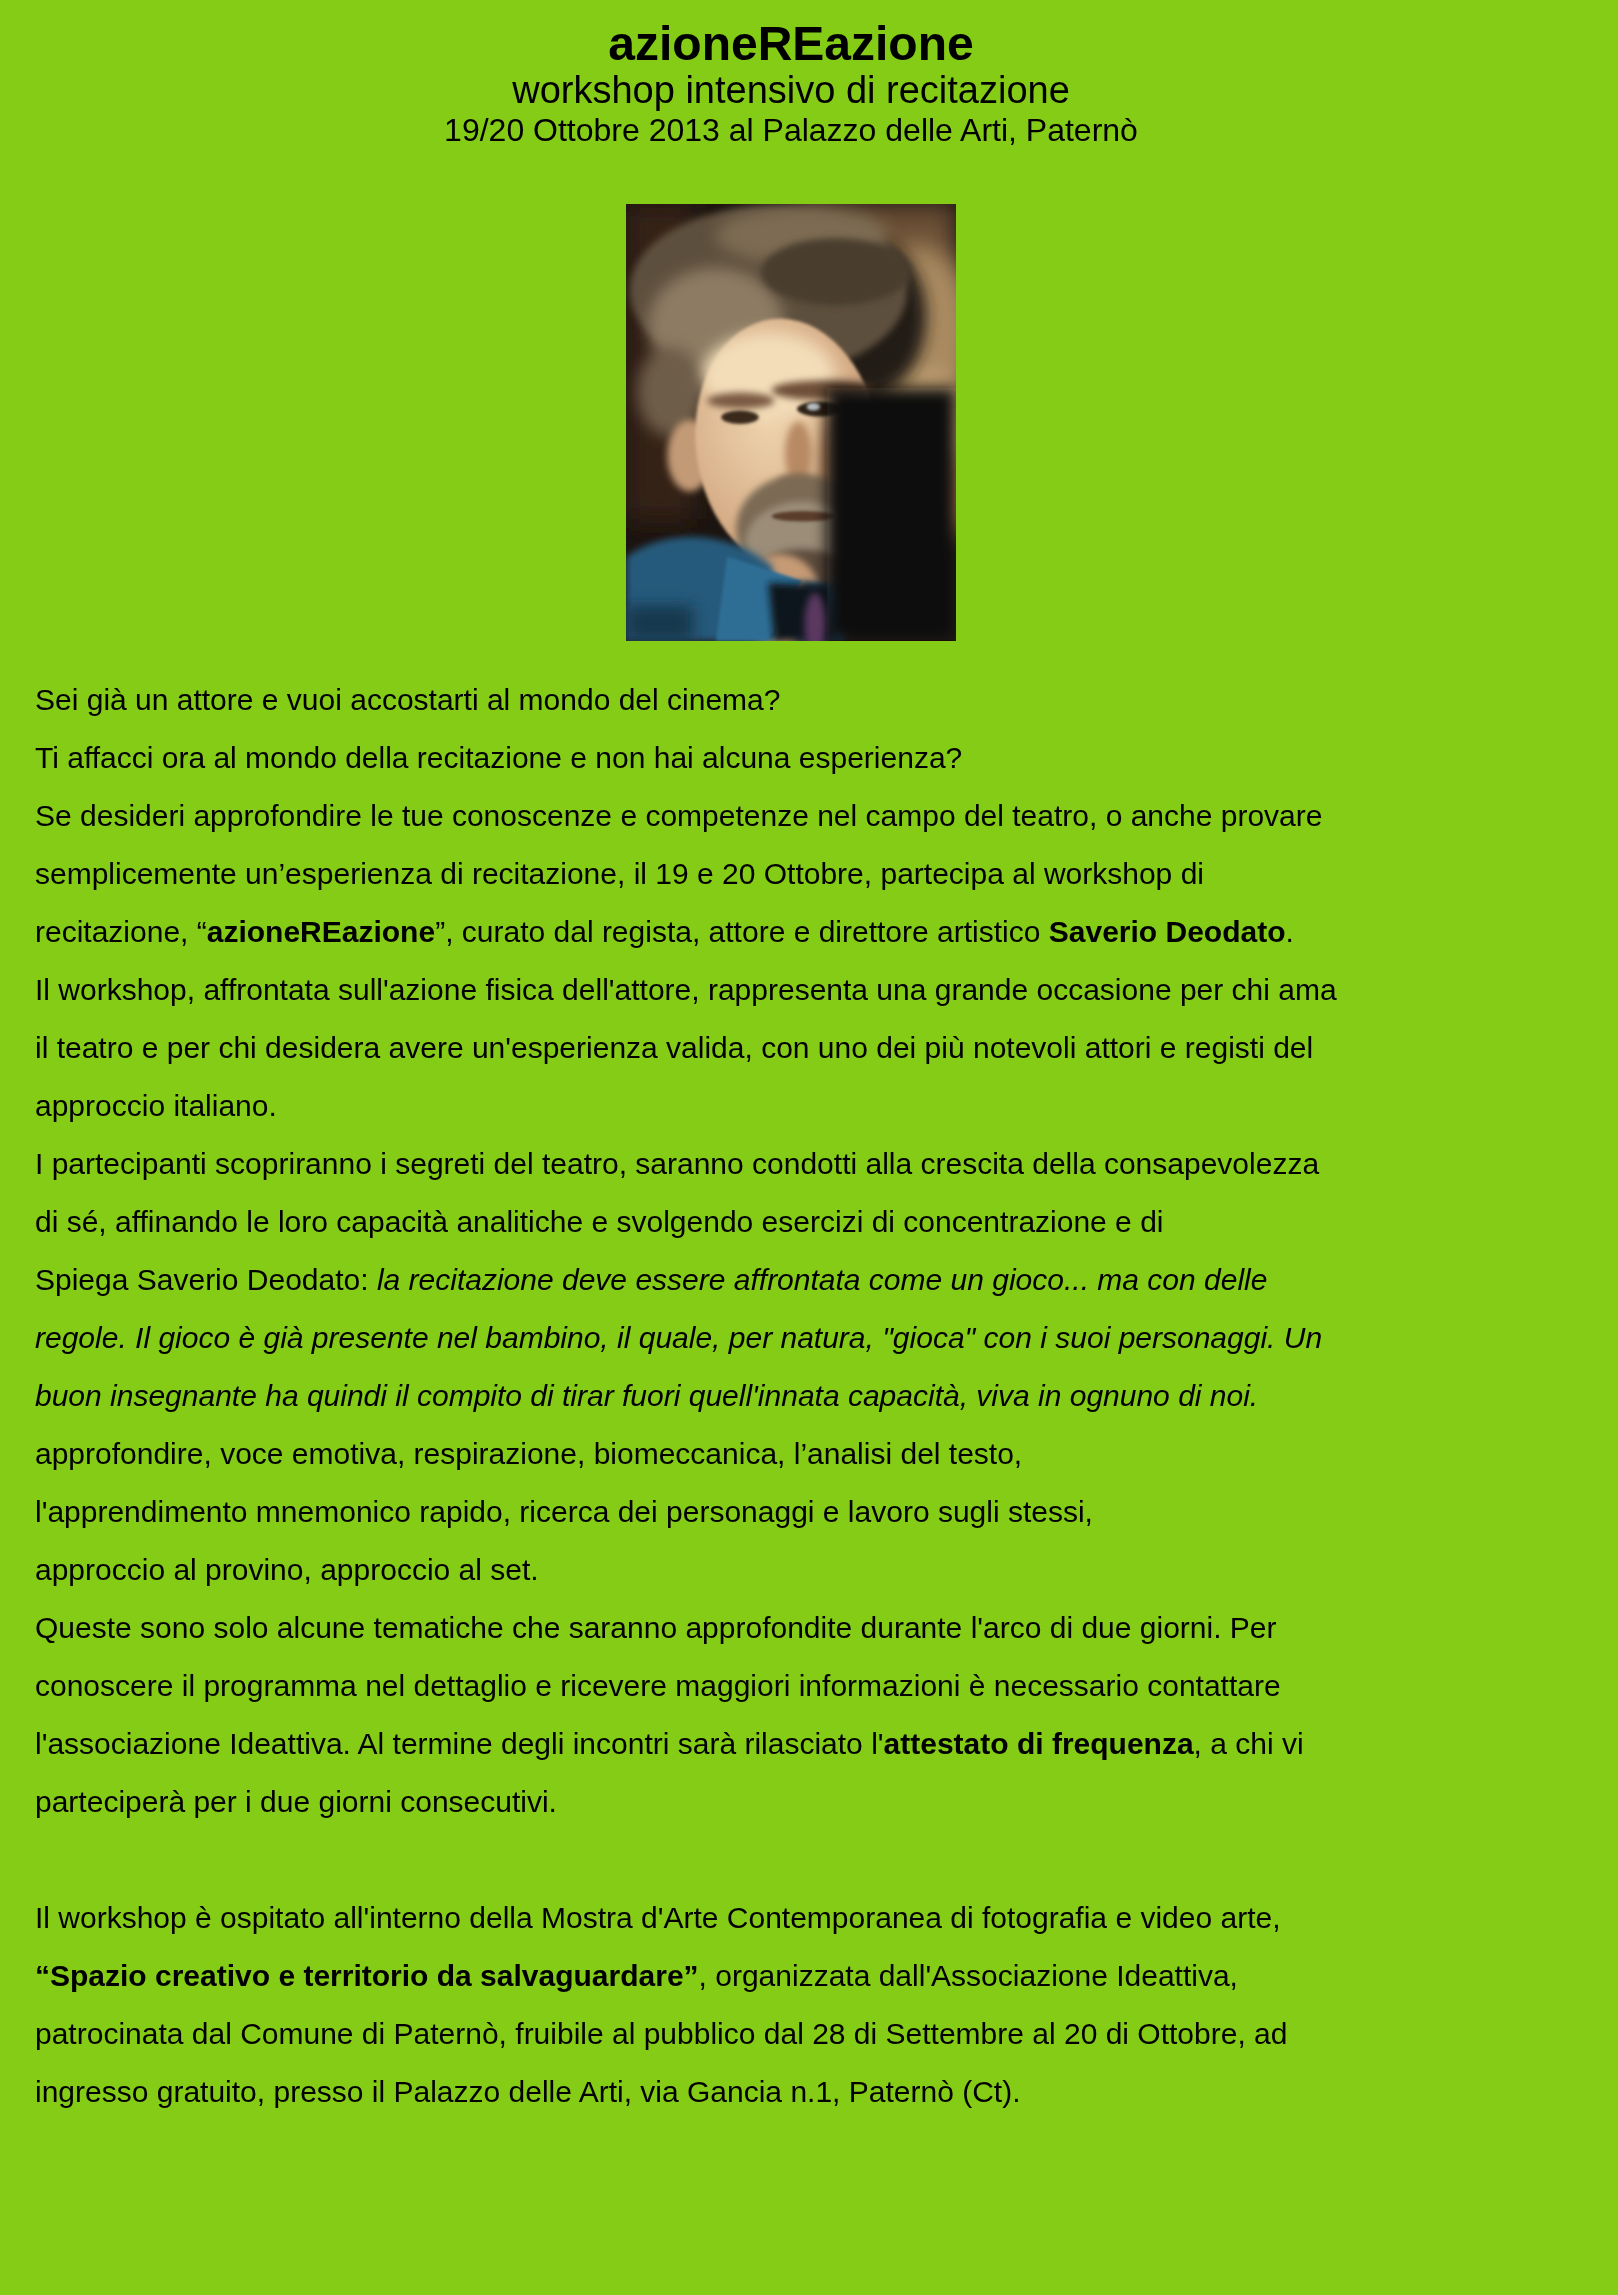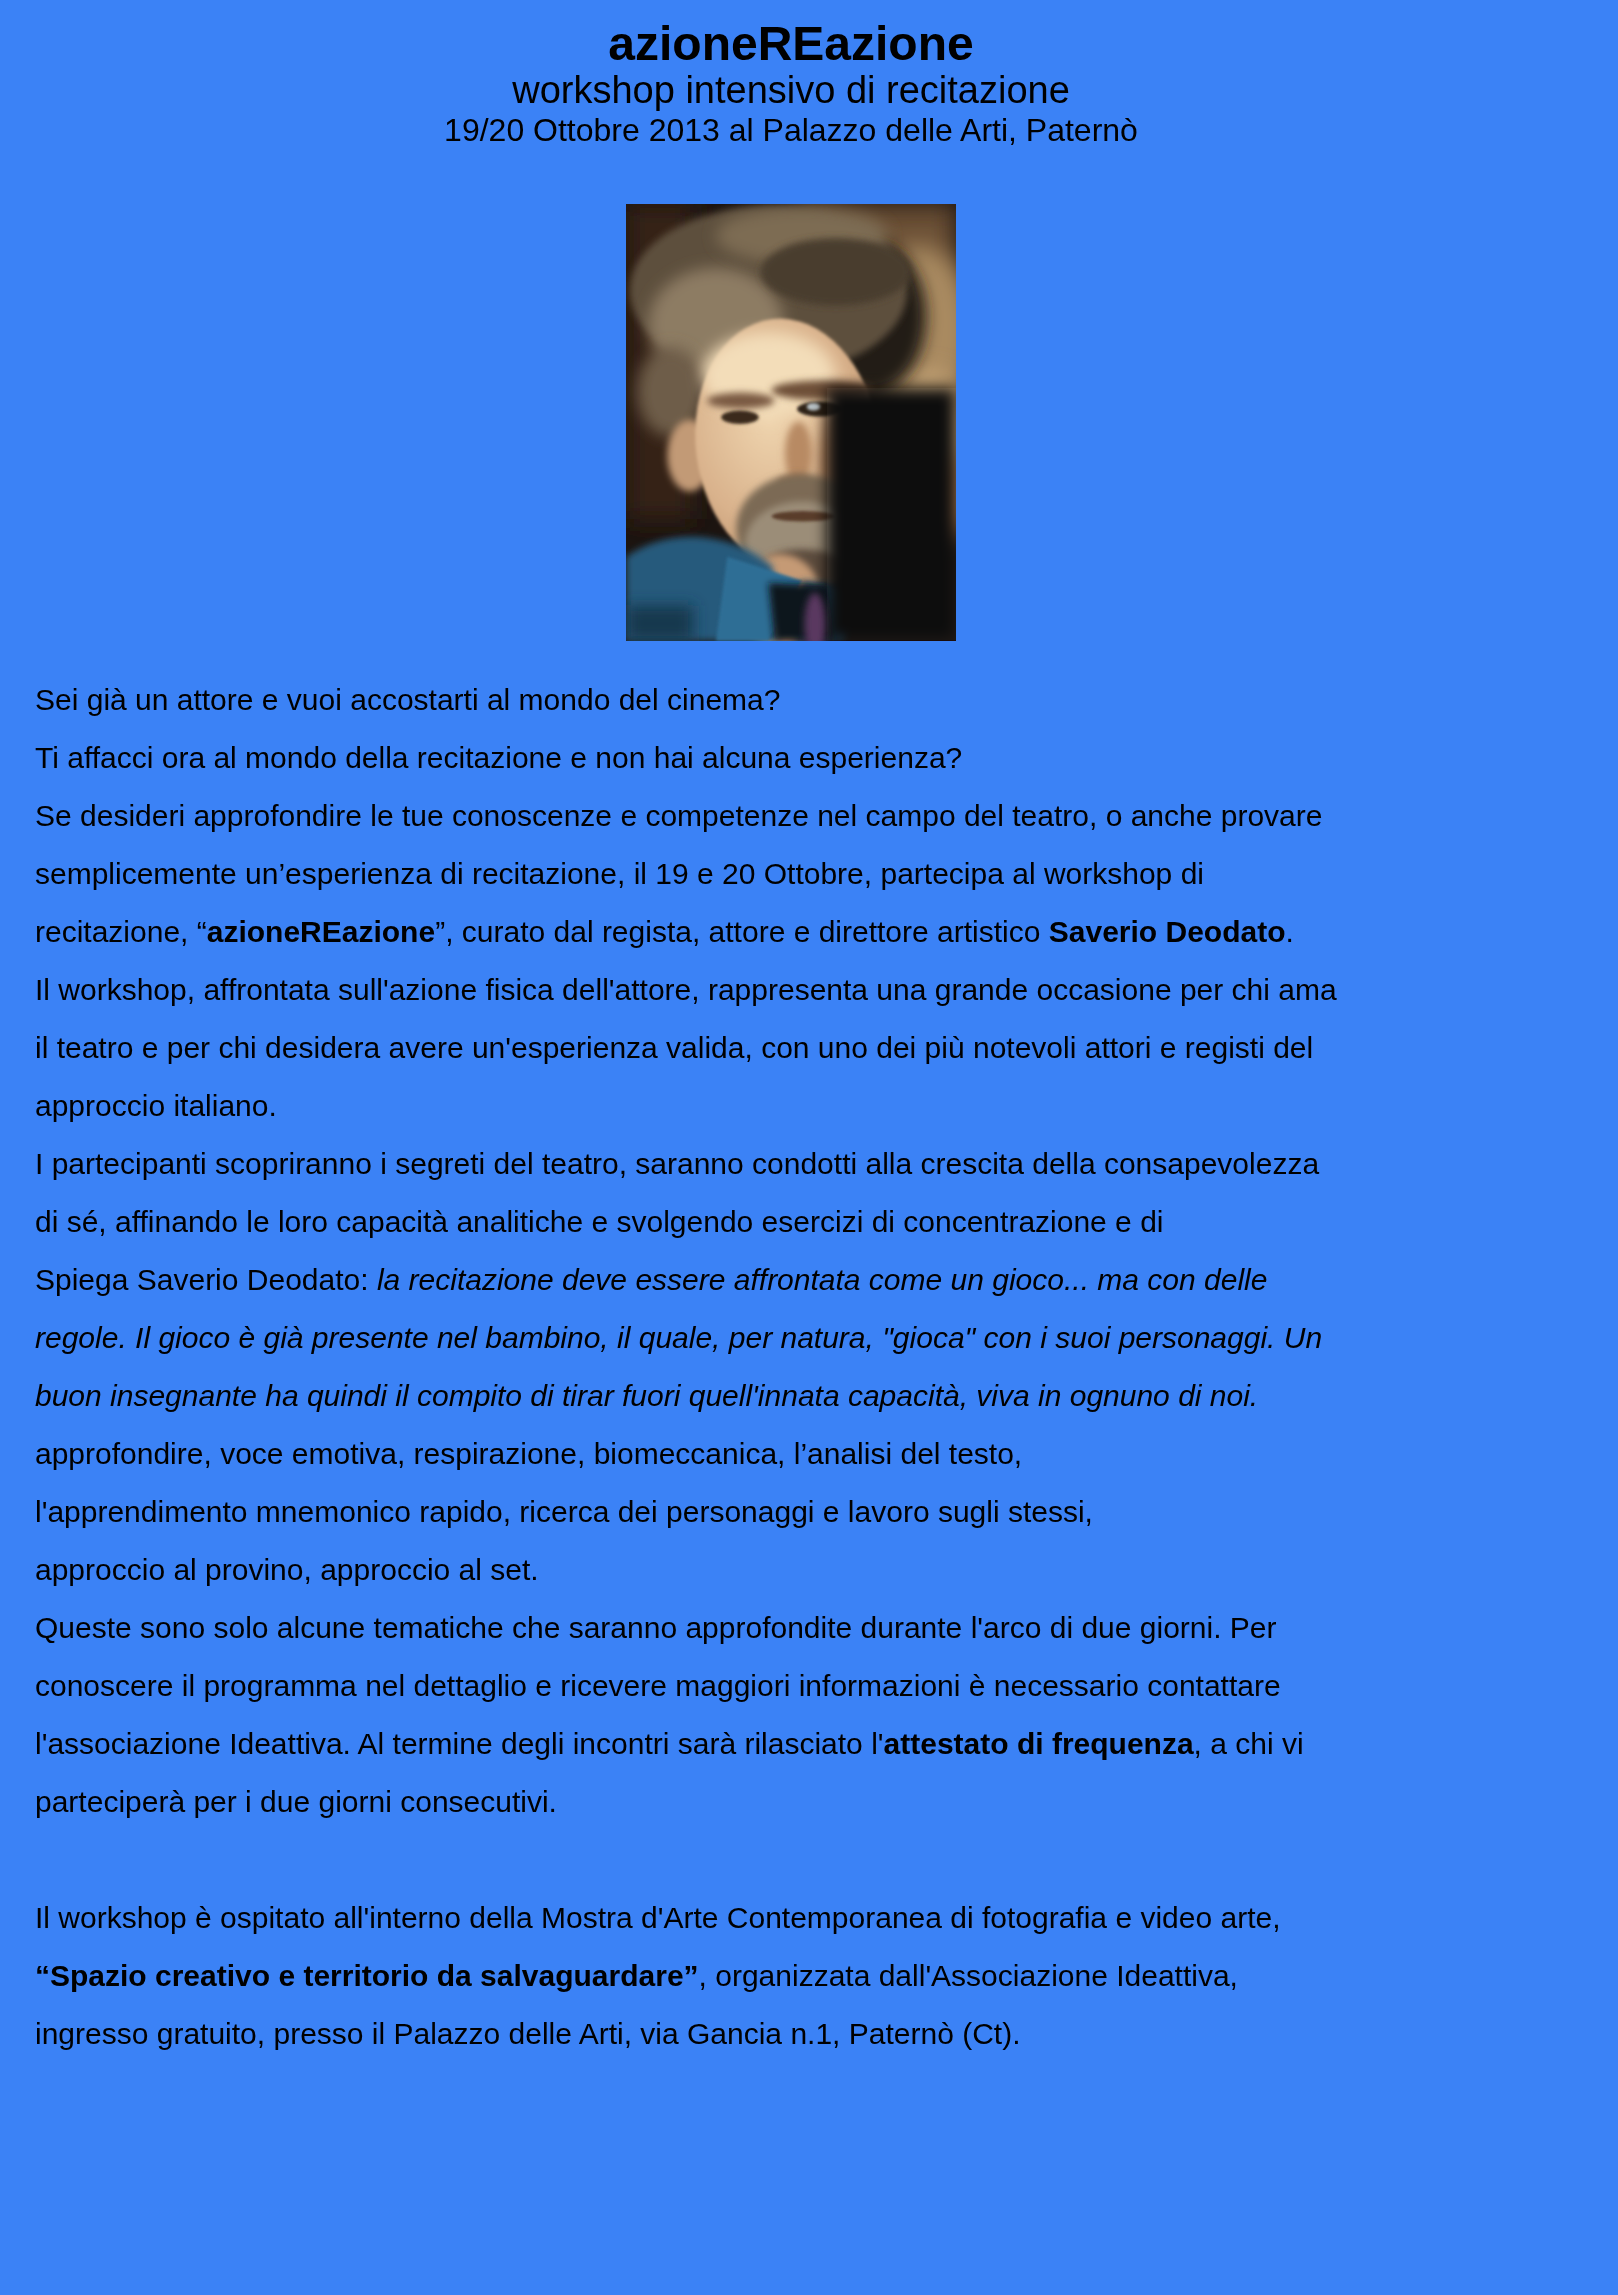--- a/index.html
+++ b/index.html
@@ -2,21 +2,21 @@
 <html lang="it" style="font-size:12px"><head>
 <meta charset="utf-8">
 <title>azioneREazione</title>
 <style>
   html, body { margin: 0; padding: 0; background: #e9e9e9; }
   .page {
     position: relative;
     width: 1619px;
     height: 2295px;
     margin: 0 auto;
-    background: #3b82f6;
+    background: #84cc16;
     color: #000000;
     font-family: "Liberation Sans", sans-serif;
     overflow: hidden;
   }
   .content { padding: 0 72px 0 35px; }
 
   
   .header { text-align: center; padding-top: 16.5px; }
   .title    { font-size: 48px; font-weight: 700; line-height: 53px; letter-spacing: 0; }
   .subtitle { font-size: 38px; line-height: 40px; }
@@ -156,19 +156,20 @@
           <div class="line"><span>conoscere il programma nel dettaglio e ricevere maggiori informazioni è necessario contattare</span></div>
           <div class="line"><span>l'associazione Ideattiva. Al termine degli incontri sarà rilasciato l'</span><span class="b">attestato di frequenza</span><span>, a chi vi</span></div>
           <div class="line"><span>parteciperà per i due giorni consecutivi.</span></div>
         </div>
         <div class="paragraph">
           <div class="line">&nbsp;</div>
         </div>
         <div class="paragraph">
           <div class="line"><span>Il workshop è ospitato all'interno della Mostra d'Arte Contemporanea di fotografia e video arte,</span></div>
           <div class="line"><span class="b">“Spazio creativo e territorio da salvaguardare”</span><span>, organizzata dall'Associazione Ideattiva,</span></div>
+          <div class="line"><span>patrocinata dal Comune di Paternò, fruibile al pubblico dal 28 di Settembre al 20 di Ottobre, ad</span></div>
           <div class="line"><span>ingresso gratuito, presso il Palazzo delle Arti, via Gancia n.1, Paternò (Ct).</span></div>
         </div>
       </div>
 
   </div>
 </div>
 
 
 </body></html>

